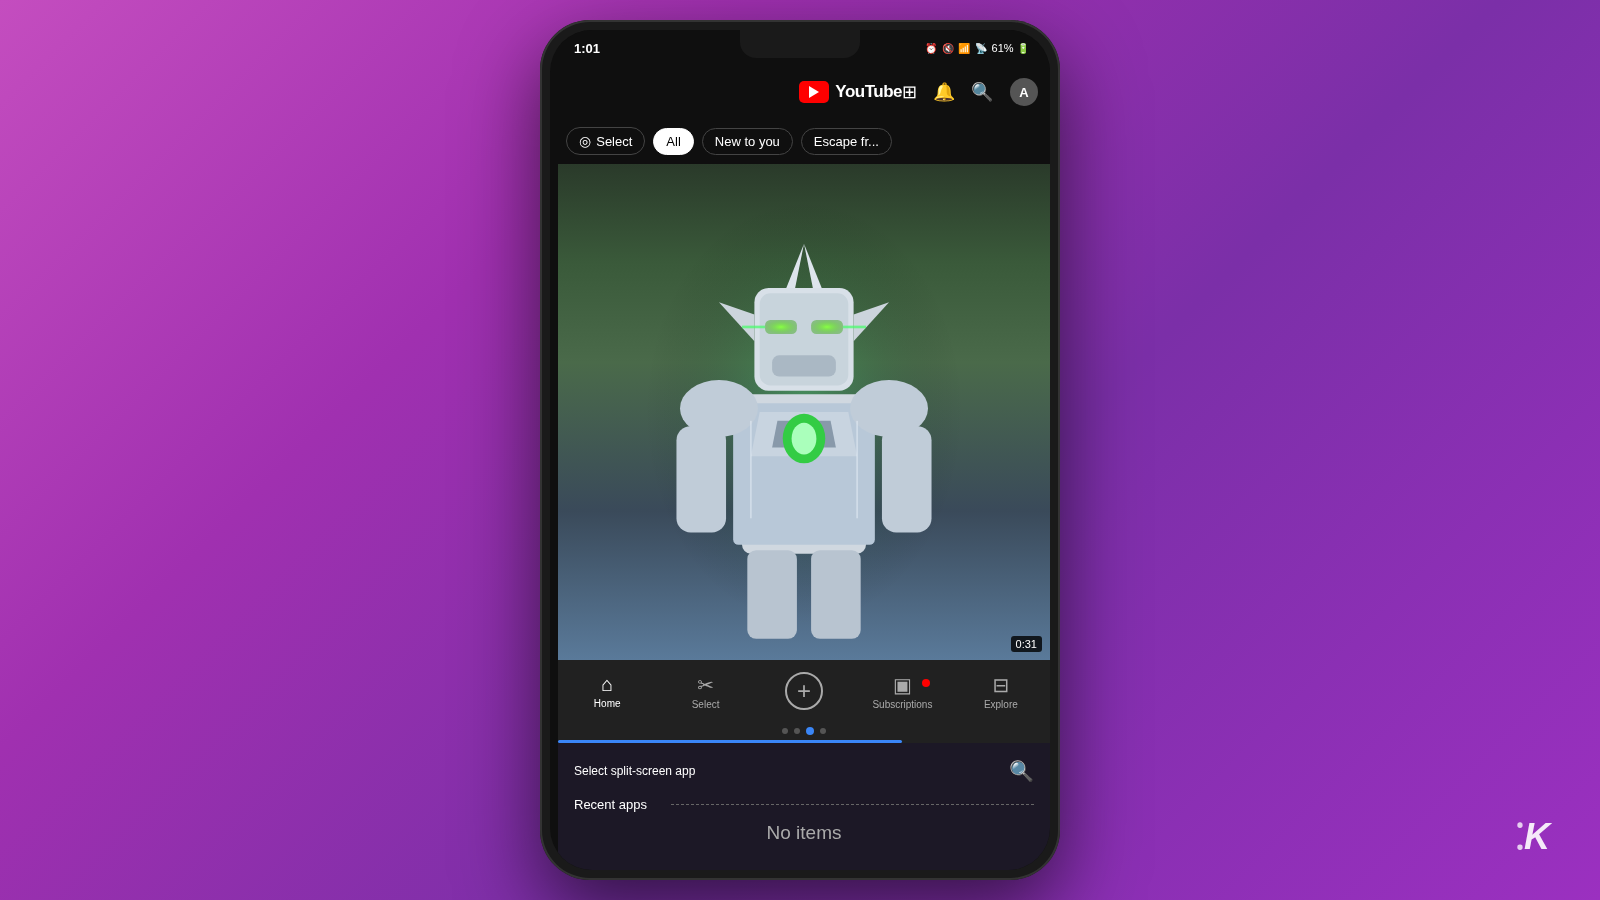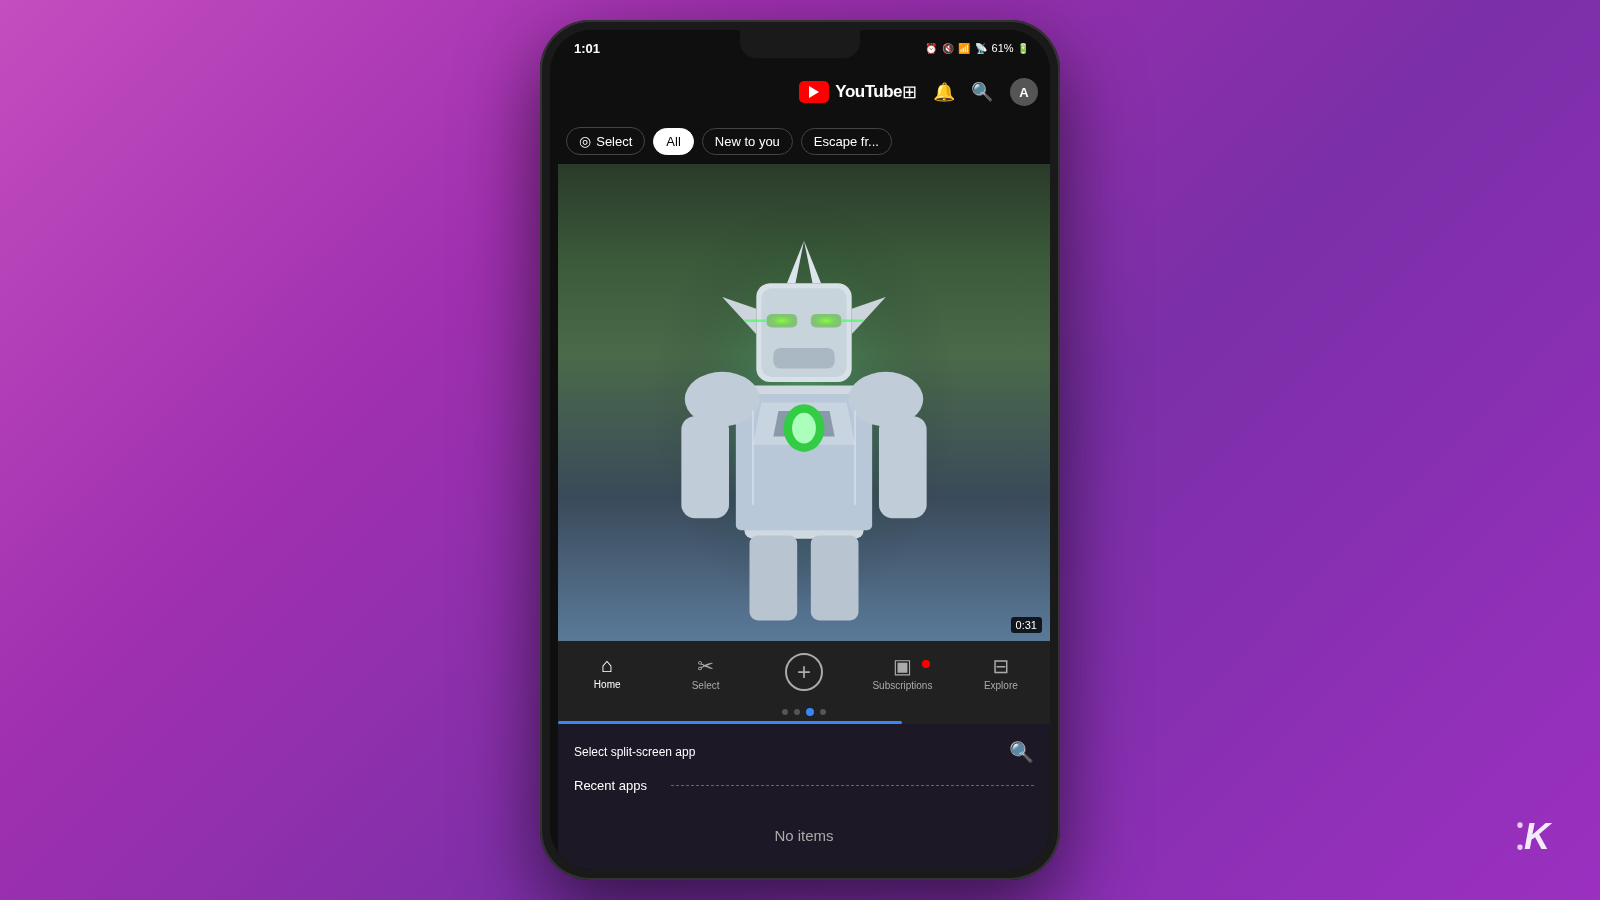--- a/index.html
+++ b/index.html
@@ -349,39 +349,39 @@
 
     .split-search-icon {
       color: #fff;
       font-size: 20px;
     }
 
     .recent-apps-row {
       display: flex;
       align-items: center;
       gap: 24px;
-      margin-bottom: 28px;
+      margin-bottom: 4px;
     }
 
     .recent-apps-label {
       color: #fff;
       font-size: 13px;
       font-weight: 500;
       white-space: nowrap;
     }
 
     .recent-apps-dots {
       flex: 1;
       border-bottom: 1px dashed #666;
       height: 1px;
     }
 
     .no-items-text {
       color: #aaa;
-      font-size: 15px;
+      font-size: 19px;
       text-align: center;
       padding: 6px 0;
     }
 
     
     .watermark {
       position: absolute;
       bottom: 40px;
       right: 50px;
       color: #fff;

